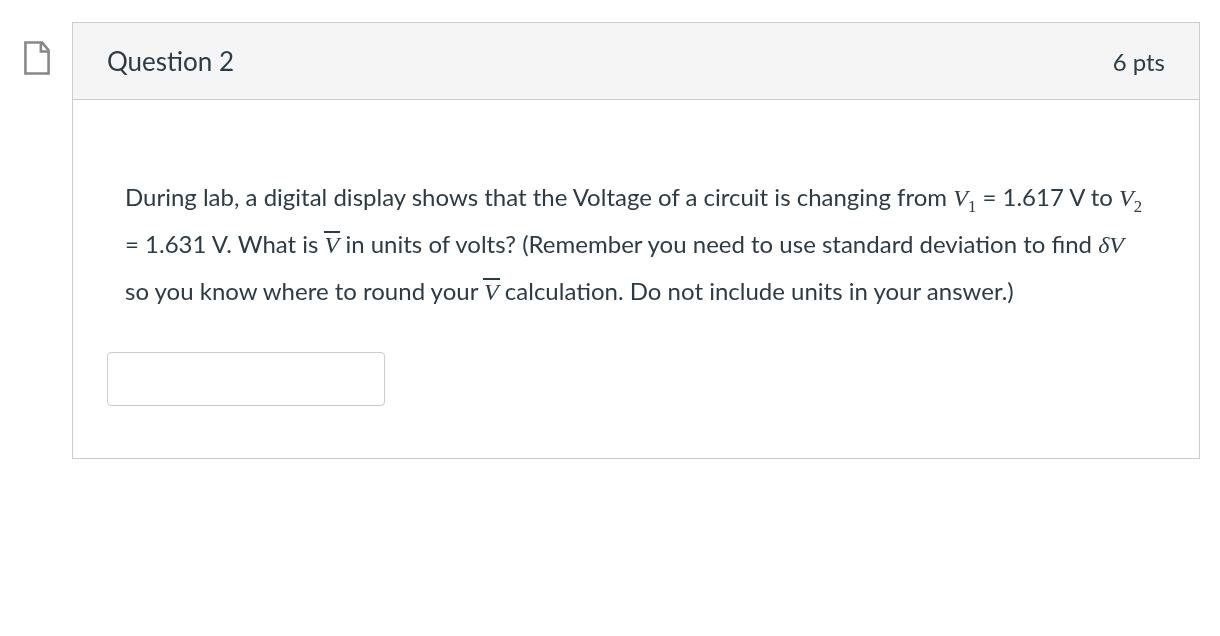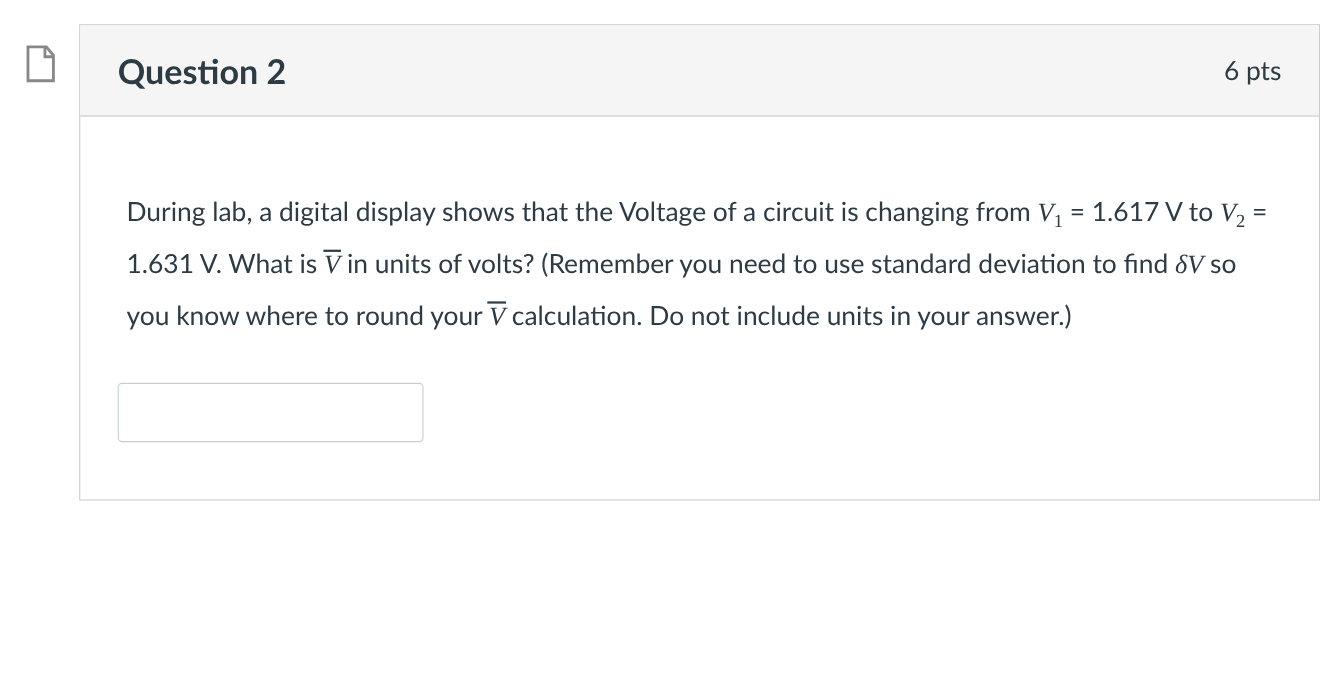--- a/index.html
+++ b/index.html
@@ -39,37 +39,37 @@
     }
     .question-header {
       display: flex;
       justify-content: space-between;
       align-items: center;
       padding: 22px 34px;
       background: #f5f5f5;
       border-bottom: 1px solid #c7cdd1;
     }
     .question-title {
-      font-weight: 700;
-      font-size: 31px;
+      font-weight: 400;
+      font-size: 26px;
       color: #2d3b45;
     }
     .question-points {
       font-size: 24px;
       color: #2d3b45;
       font-weight: 400;
     }
     .question-body {
       padding: 56px 34px 52px 34px;
       font-size: 24px;
       color: #2d3b45;
       line-height: 1.92;
     }
     .question-body p {
-      margin: 8px;
+      margin: 18px;
     }
     .italic {
       font-style: italic;
       font-family: "Times New Roman", Georgia, serif;
     }
     .sub {
       font-size: 0.7em;
       vertical-align: sub;
       line-height: 0;
       font-style: normal;

